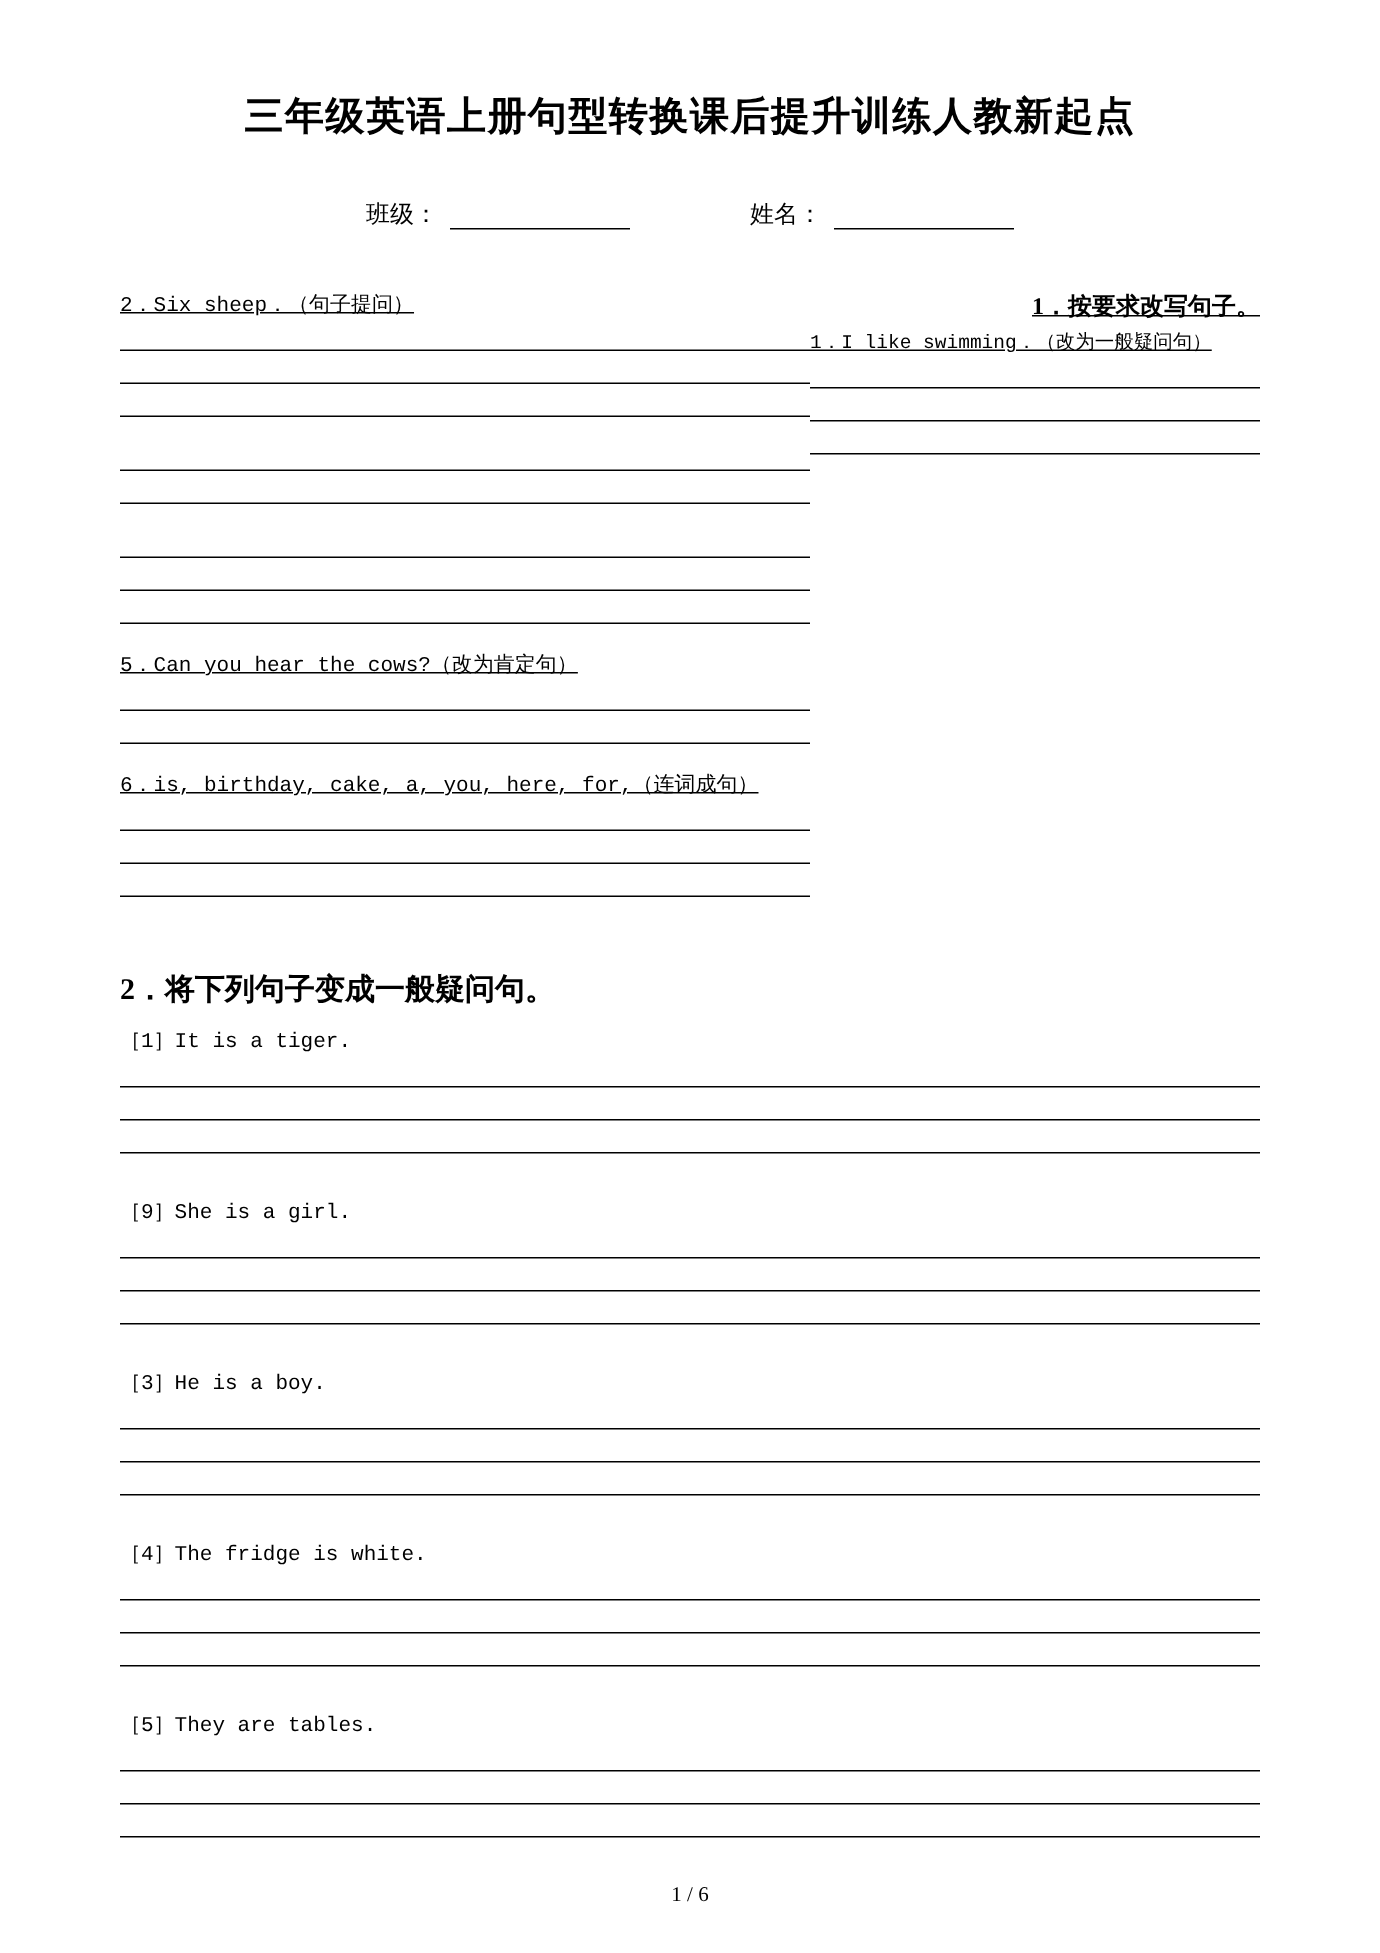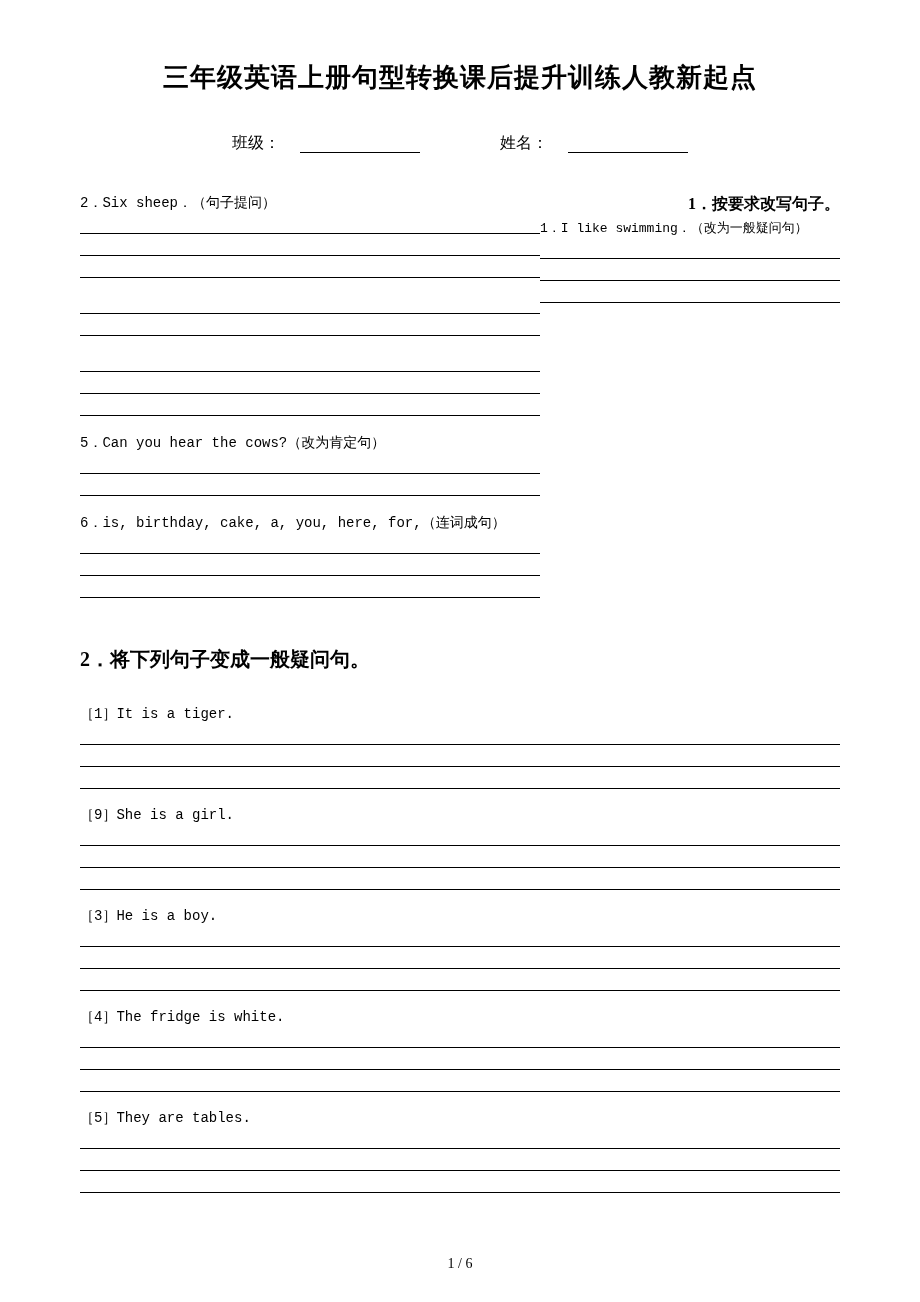--- a/index.html
+++ b/index.html
@@ -31,34 +31,34 @@
       display: flex;
       justify-content: center;
       gap: 80px;
       margin-bottom: 40px;
       font-size: 16px;
     }
 
     .info-field {
       display: flex;
       align-items: center;
-      gap: 20px;
+      gap: 8px;
     }
 
     .info-line {
       display: inline-block;
       width: 120px;
       border-bottom: 1px solid #000;
       height: 18px;
     }
 
     .section-title-large {
       font-size: 20px;
       font-weight: bold;
-      margin-bottom: 32px;
+      margin-bottom: 12px;
     }
 
     .question-item {
       margin-bottom: 18px;
     }
 
     .question-text {
       font-family: "Courier New", Courier, monospace;
       font-size: 14px;
       margin-bottom: 4px;
@@ -96,21 +96,21 @@
       border-bottom: 1px solid #000;
       height: 18px;
       width: 100%;
     }
 
     .full-width-section {
       margin-top: 30px;
     }
 
     .full-width-section .question-item {
-      margin-bottom: 17px;
+      margin-bottom: 30px;
     }
 
     .page-footer {
       position: absolute;
       bottom: 30px;
       left: 0;
       right: 0;
       text-align: center;
       font-size: 14px;
     }
@@ -128,21 +128,21 @@
   <div class="info-field">
     <span>班级：</span>
     <span class="info-line"></span>
   </div>
   <div class="info-field">
     <span>姓名：</span>
     <span class="info-line"></span>
   </div>
 </div>
 
-<div style="display:flex; ">
+<div style="display:flex; text-decoration:underline;">
 
   <div style="flex:1;">
 
     <div class="question-item">
       <div class="question-text monospace">2．Six sheep．（句子提问）</div>
       <div class="answer-lines">
         <div class="answer-line"></div>
         <div class="answer-line"></div>
         <div class="answer-line"></div>
       </div>

